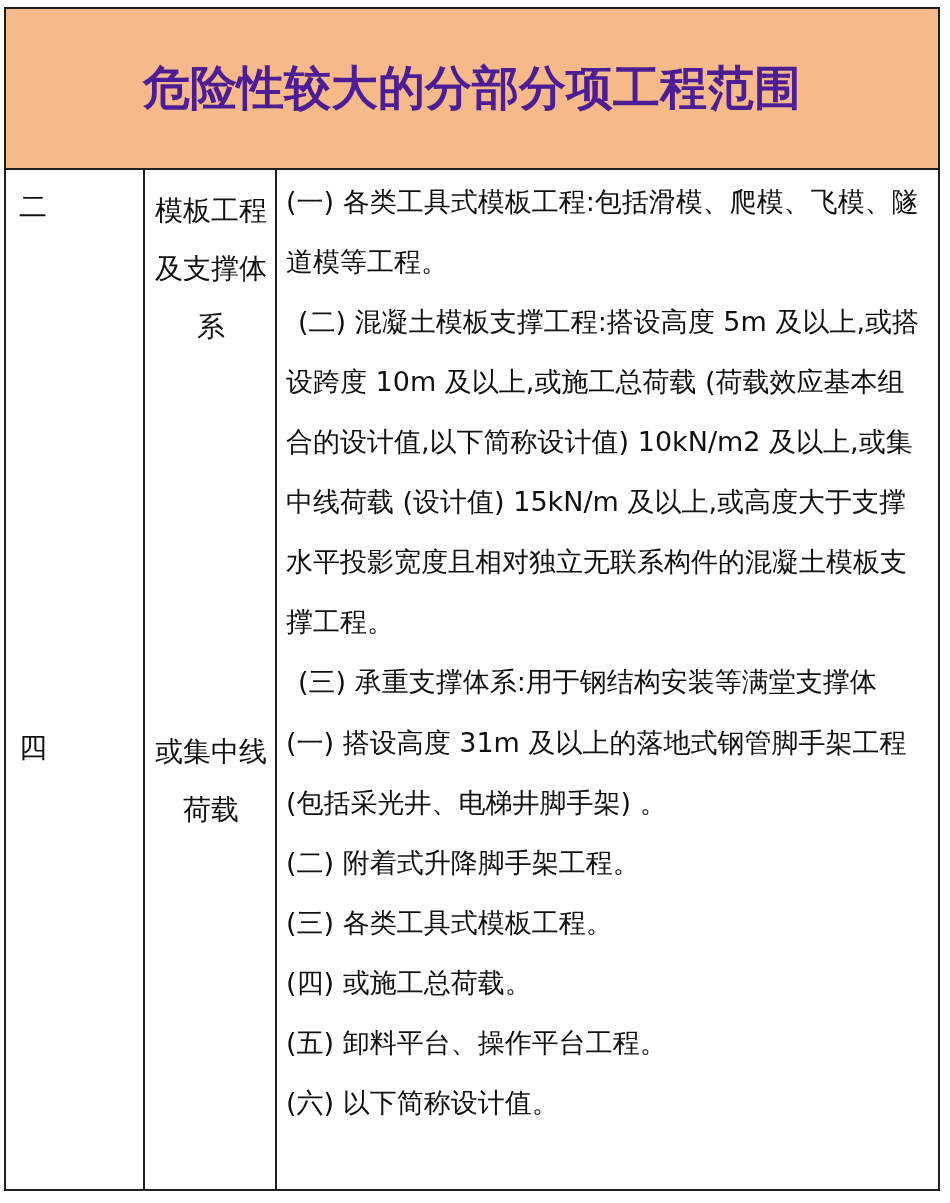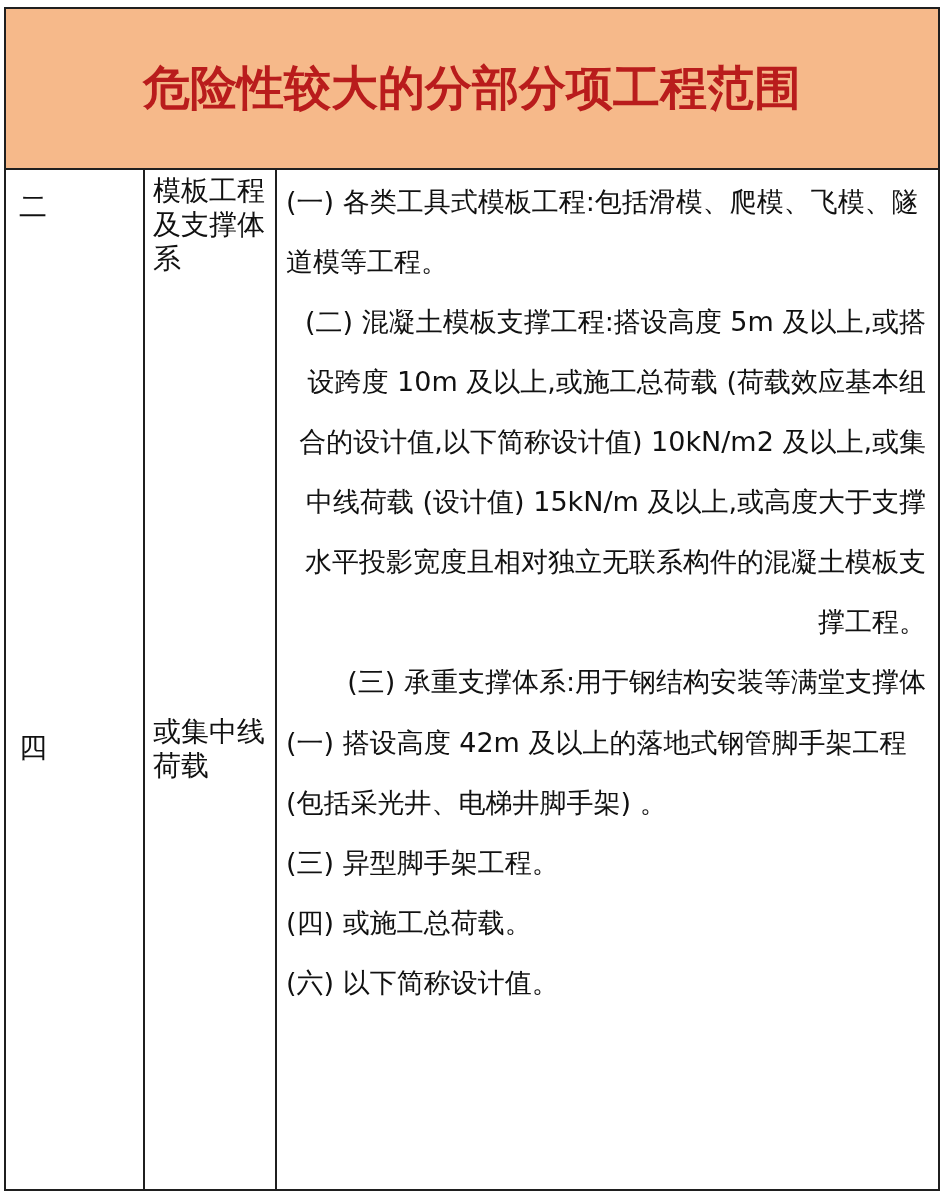--- a/index.html
+++ b/index.html
@@ -22,37 +22,37 @@
     background:#ffffff;
     box-sizing:border-box;
   }
   .header-cell{
     grid-column:1 / -1;
     background:var(--header-bg);
     border-bottom:2px solid var(--border);
     display:flex;align-items:center;justify-content:center;
   }
   .doc-title{
-    font-size:47px;font-weight:bold;color:#b91c1c;letter-spacing:0px;white-space:nowrap;
+    font-size:47px;font-weight:bold;color:#4c1d95;letter-spacing:0px;white-space:nowrap;
   }
   .cell{
     box-sizing:border-box;overflow:hidden;
   }
   .col-1,.col-2{border-right:2px solid var(--border);}
   .col-1{
     font-size:28px;line-height:58px;padding:8px 0 0 13px;
   }
   .col-2{
-    font-size:28px;line-height:34px;padding:4px 6px 0 8px;
+    font-size:28px;line-height:58px;padding:12px 6px 0 8px;text-align:center;
   }
   .col-3{
     font-size:27px;line-height:60px;padding:2px 12px 0 9px;
   }
   .col-3 p{margin:0;}
-  .p-indent{text-indent:12px;text-align:right;}
+  .p-indent{text-indent:12px;}
 </style>
 </head>
 <body>
 
 <div class="sheet">
 
   <div class="header-cell">
     <div class="doc-title">危险性较大的分部分项工程范围</div>
   </div>
 
@@ -68,19 +68,21 @@
     <p class="p-indent">(三) 承重支撑体系:用于钢结构安装等满堂支撑体系。</p>
   </div>
 
   <div class="cell col-1 row-last">
     <span>四</span>
   </div>
   <div class="cell col-2 row-last">
     <span>或集中线荷载</span>
   </div>
   <div class="cell col-3 row-last">
-    <p>(一) 搭设高度 42m 及以上的落地式钢管脚手架工程 (包括采光井、电梯井脚手架) 。</p>
-    <p>(三) 异型脚手架工程。</p>
+    <p>(一) 搭设高度 31m 及以上的落地式钢管脚手架工程 (包括采光井、电梯井脚手架) 。</p>
+    <p>(二) 附着式升降脚手架工程。</p>
+    <p>(三) 各类工具式模板工程。</p>
     <p>(四) 或施工总荷载。</p>
+    <p>(五) 卸料平台、操作平台工程。</p>
     <p>(六) 以下简称设计值。</p>
   </div>
 
 </div>
 
 </body></html>

